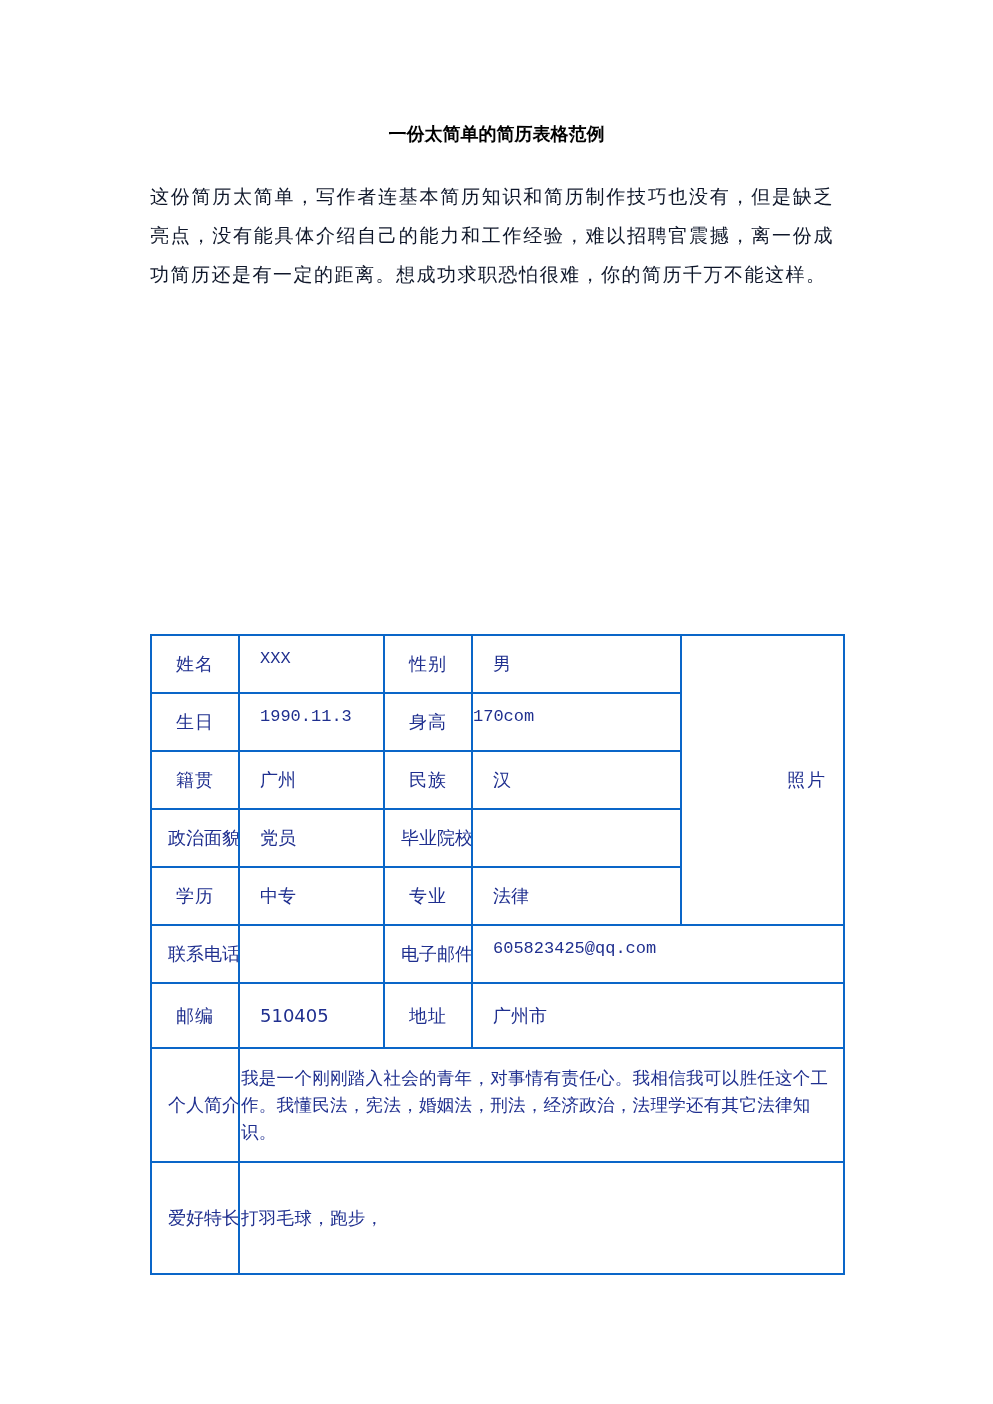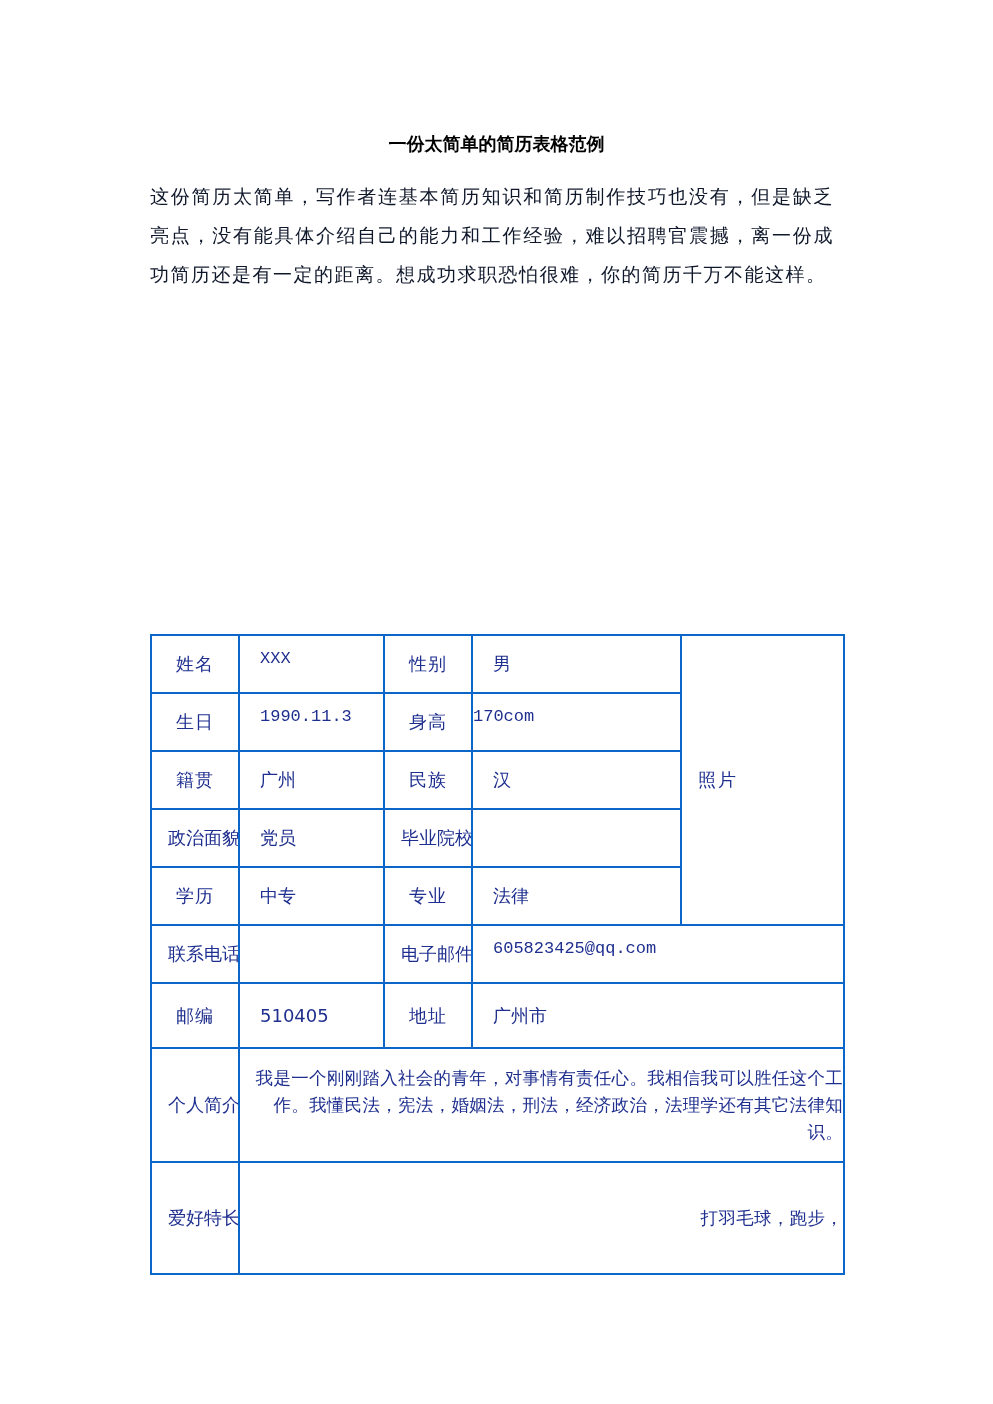--- a/index.html
+++ b/index.html
@@ -18,21 +18,20 @@
       position: absolute;
       left: 0;
       width: 993px;
       top: 121px;
       text-align: center;
       font-size: 18px;
       font-weight: bold;
       color: #000000;
       line-height: 26px;
       letter-spacing: 0px;
-      margin-top: 10px;
     }
     .doc-intro {
       position: absolute;
       left: 150px;
       top: 177px;
       width: 684px;
       font-size: 19px;
       line-height: 39px;
       color: #0f172a;
       letter-spacing: 1.5px;
@@ -67,31 +66,30 @@
     .val.mono {
       font-family: "Liberation Mono", "DejaVu Sans Mono", monospace;
       font-size: 17px;
       padding-top: 4px !important;
     }
     .val.tight {
       padding-left: 0 !important;
       border-radius: 15px;
     }
     .photo {
-      text-align: left;
+      text-align: right;
       letter-spacing: 2px;
       margin-left: 18px;
     }
     .long {
       padding: 0 0 0 1px !important;
       font-size: 17.5px;
       line-height: 27px;
       white-space: normal;
       letter-spacing: 0.3px;
-      text-align: right;
     }
   </style>
 </head>
 <body>
 
 <div class="doc-title">一份太简单的简历表格范例</div>
 <div class="doc-intro">这份简历太简单，写作者连基本简历知识和简历制作技巧也没有，但是缺乏亮点，没有能具体介绍自己的能力和工作经验，难以招聘官震撼，离一份成功简历还是有一定的距离。想成功求职恐怕很难，你的简历千万不能这样。</div>
 
 <table class="resume-table">
   <colgroup>

